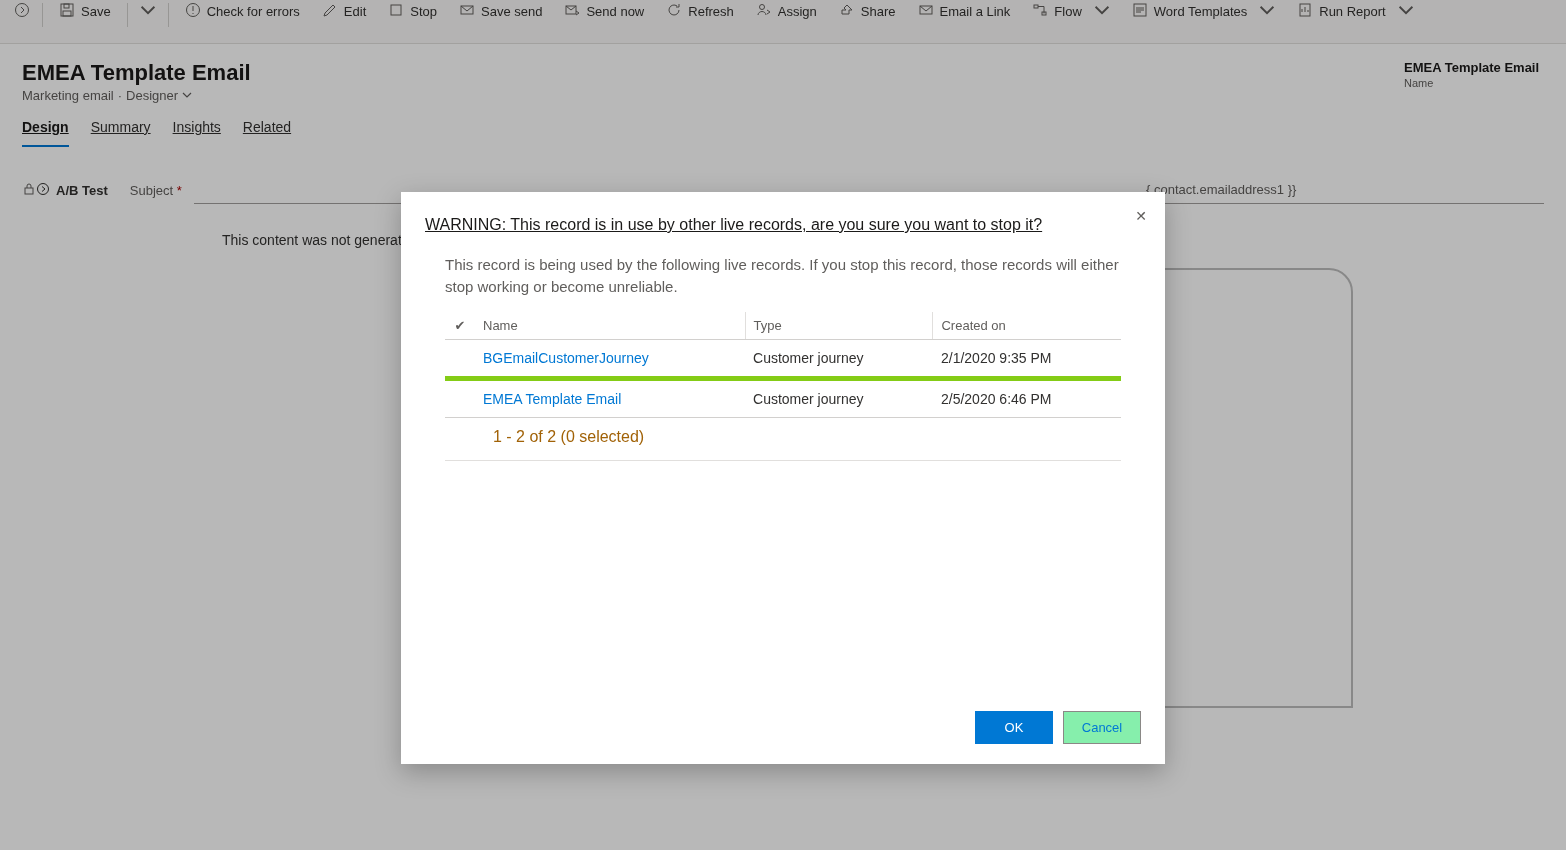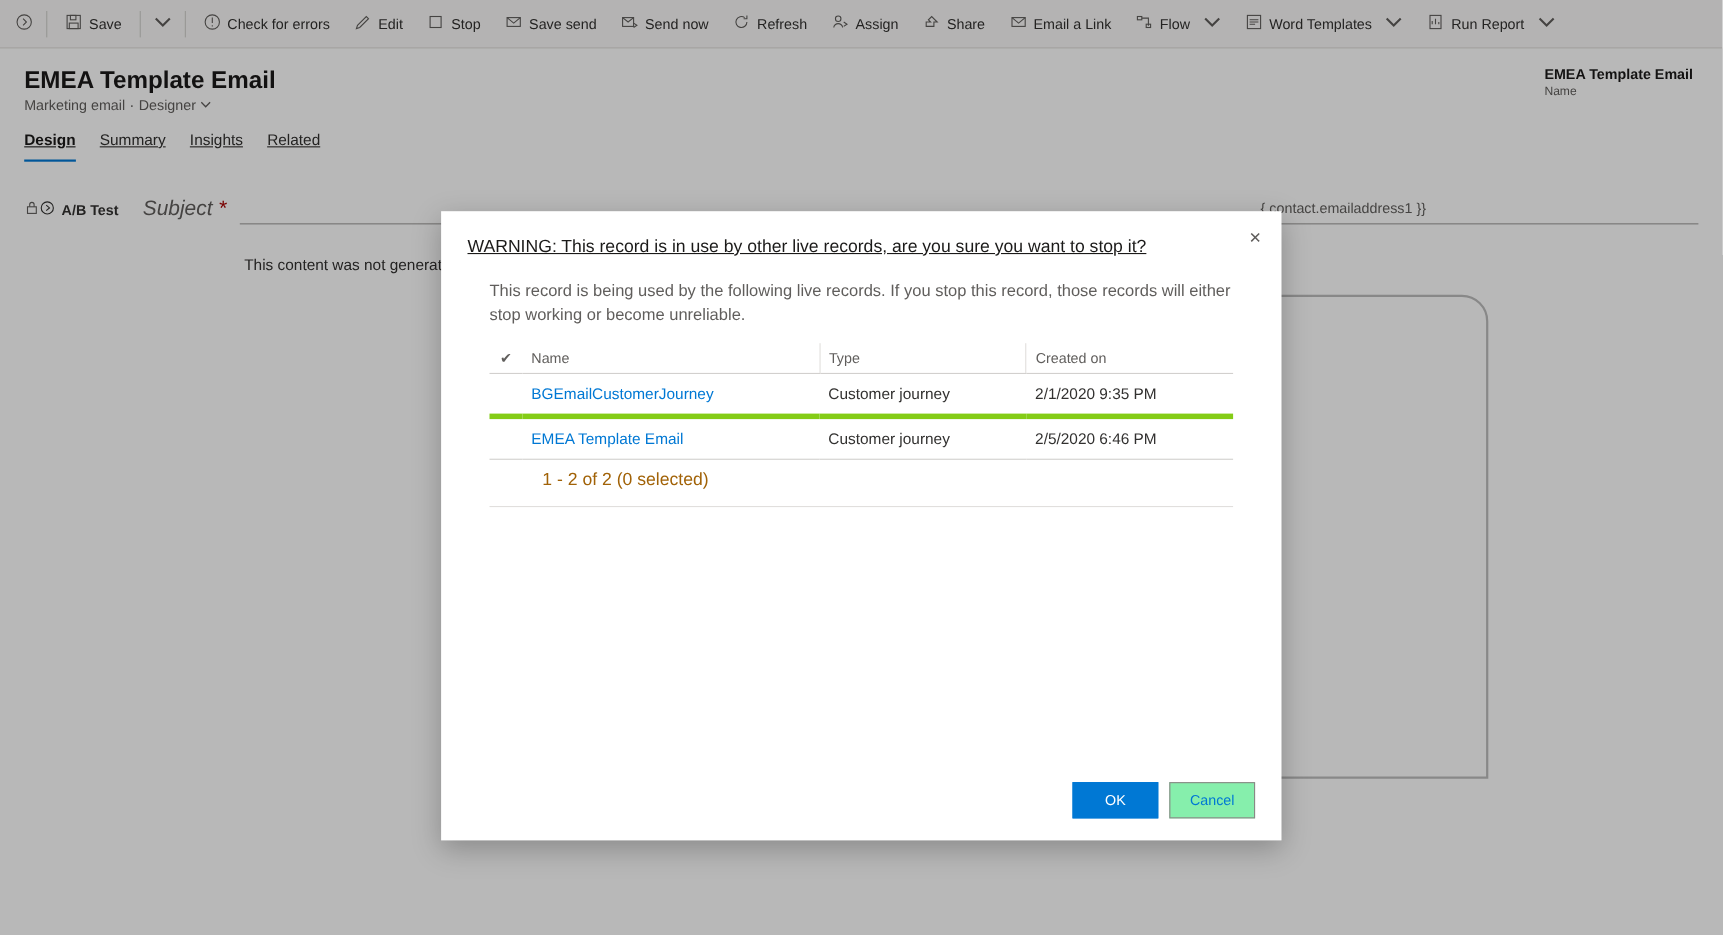--- a/index.html
+++ b/index.html
@@ -9,21 +9,21 @@
       background: #fff;
       color: #333;
       overflow: hidden;
       width: 1566px;
       height: 850px;
       position: relative;
     }
     
     .toolbar {
       display: flex;
-      align-items: center;
+      align-items: flex-end;
       height: 44px;
       border-bottom: 1px solid #e1dfdd;
       padding: 16px 8px;
       gap: 2px;
       background: #faf9f8;
     }
     .toolbar .tb-btn {
       display: inline-flex;
       align-items: center;
       gap: 6px;
@@ -116,23 +116,22 @@
       font-weight: 600;
       font-size: 13px;
     }
     .sub-row .subject-area {
       display: flex;
       align-items: center;
       gap: 12px;
       flex-grow: 1;
     }
     .subject-label {
-      font-size: 19px;
-      color: #605e5c;
-      font-style: italic;
+      font-size: 13px;
+      color: #605e5c;
     }
     .req { color: #a80000; }
     .subject-input {
       border: none;
       border-bottom: 1px solid #a19f9d;
       padding: 6px 8px;
       width: 460px;
       font-size: 13px;
     }
     .contact-field {

